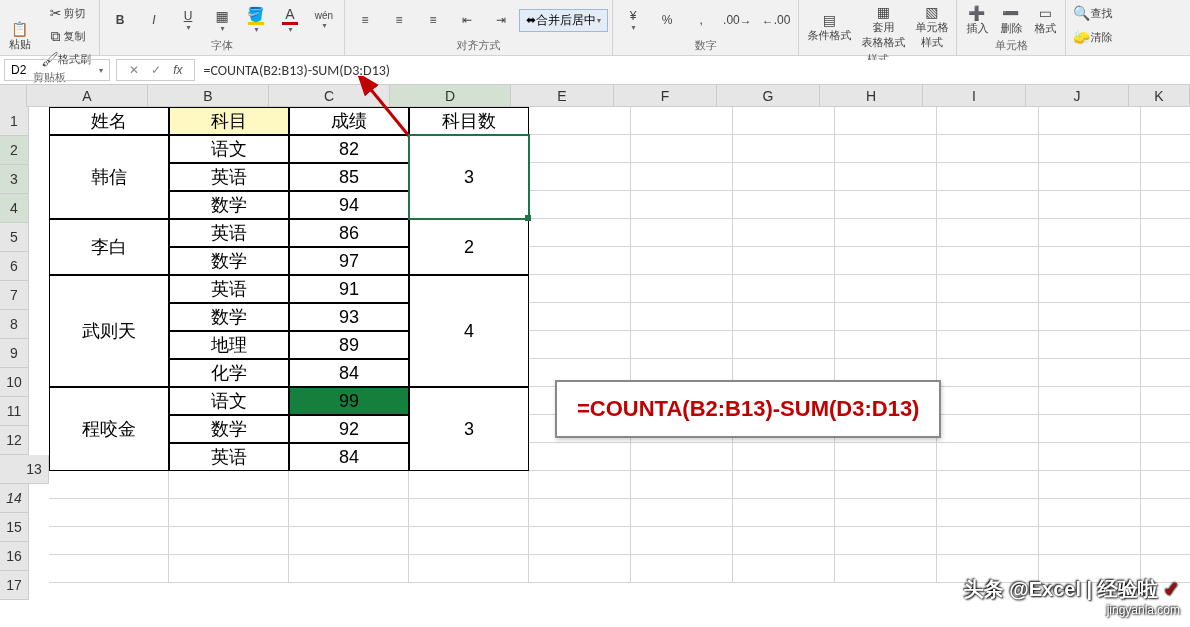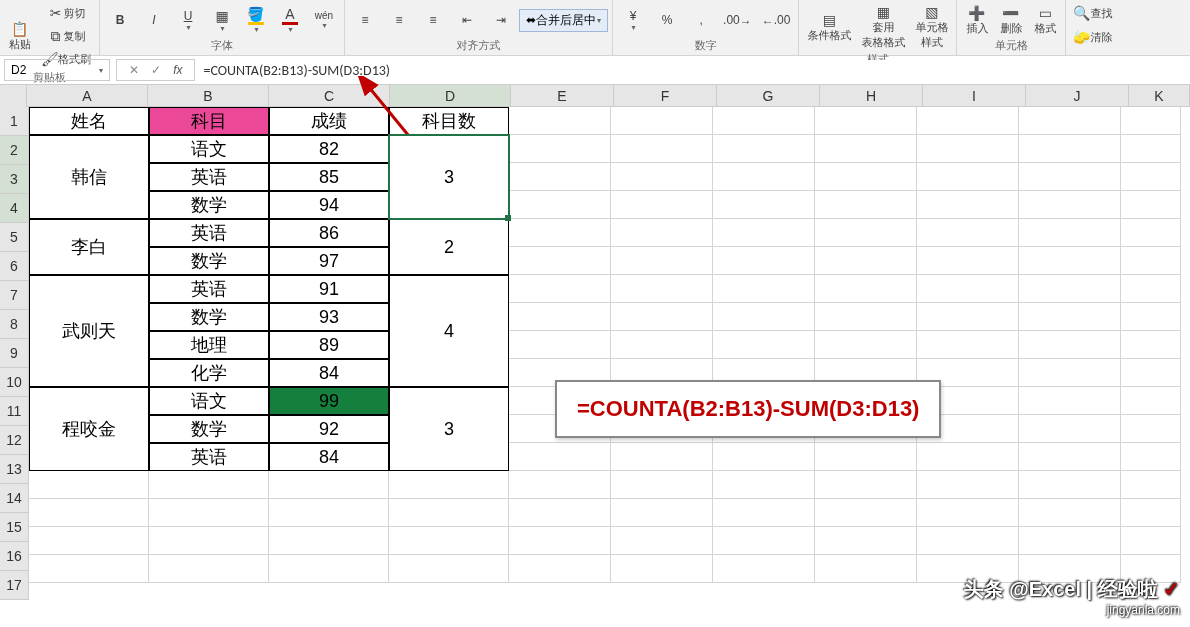--- a/index.html
+++ b/index.html
@@ -375,22 +375,22 @@
         <div class="row-h sel" style="height: 28px; line-height: 28px;">3</div>
         <div class="row-h sel" style="height: 28px; line-height: 28px;">4</div>
         <div class="row-h" style="height: 28px; line-height: 28px;">5</div>
         <div class="row-h" style="height: 28px; line-height: 28px;">6</div>
         <div class="row-h" style="height: 28px; line-height: 28px;">7</div>
         <div class="row-h" style="height: 28px; line-height: 28px;">8</div>
         <div class="row-h" style="height: 28px; line-height: 28px;">9</div>
         <div class="row-h" style="height: 28px; line-height: 28px;">10</div>
         <div class="row-h" style="height: 28px; line-height: 28px;">11</div>
         <div class="row-h" style="height: 28px; line-height: 28px;">12</div>
-        <div class="row-h" style="height: 28px; line-height: 28px;">13</div>
-        <div class="row-h" style="height: 28px; line-height: 28px;">14</div>
+        <div class="row-h" style="height: 28px; line-height: 28px; padding-left: 20px;">13</div>
+        <div class="row-h" style="height: 28px; line-height: 28px; font-style: italic;">14</div>
         <div class="row-h" style="height: 28px; line-height: 28px;">15</div>
         <div class="row-h" style="height: 28px; line-height: 28px;">16</div>
         <div class="row-h" style="height: 28px; line-height: 28px;">17</div>
       </div>
     <div class="grid" id="grid" style="width: 1152px; height: 468px;">
         <div class="cell" style="left: 0px; top: 0px; width: 120px; height: 28px;"></div>
         <div class="cell" style="left: 120px; top: 0px; width: 120px; height: 28px;"></div>
         <div class="cell" style="left: 240px; top: 0px; width: 120px; height: 28px;"></div>
         <div class="cell" style="left: 360px; top: 0px; width: 120px; height: 28px;"></div>
         <div class="cell" style="left: 480px; top: 0px; width: 102px; height: 28px;"></div>
@@ -570,21 +570,21 @@
         <div class="cell" style="left: 240px; top: 448px; width: 120px; height: 28px;"></div>
         <div class="cell" style="left: 360px; top: 448px; width: 120px; height: 28px;"></div>
         <div class="cell" style="left: 480px; top: 448px; width: 102px; height: 28px;"></div>
         <div class="cell" style="left: 582px; top: 448px; width: 102px; height: 28px;"></div>
         <div class="cell" style="left: 684px; top: 448px; width: 102px; height: 28px;"></div>
         <div class="cell" style="left: 786px; top: 448px; width: 102px; height: 28px;"></div>
         <div class="cell" style="left: 888px; top: 448px; width: 102px; height: 28px;"></div>
         <div class="cell" style="left: 990px; top: 448px; width: 102px; height: 28px;"></div>
         <div class="cell" style="left: 1092px; top: 448px; width: 60px; height: 28px;"></div>
         <div class="cell tb-l tb-r tb-t tb-b" style="left: 0px; top: 0px; width: 120px; height: 28px; background: rgb(255, 255, 255);">姓名</div>
-        <div class="cell tb-l tb-r tb-t tb-b" style="left: 120px; top: 0px; width: 120px; height: 28px; background: #ec4899;">科目</div>
+        <div class="cell tb-l tb-r tb-t tb-b" style="left: 120px; top: 0px; width: 120px; height: 28px; background: #fef9c3;">科目</div>
         <div class="cell tb-l tb-r tb-t tb-b" style="left: 240px; top: 0px; width: 120px; height: 28px; background: rgb(255, 255, 255);">成绩</div>
         <div class="cell tb-l tb-r tb-t tb-b" style="left: 360px; top: 0px; width: 120px; height: 28px; background: rgb(255, 255, 255);">科目数</div>
         <div class="cell tb-l tb-r tb-t tb-b" style="left: 0px; top: 28px; width: 120px; height: 84px; background: rgb(255, 255, 255);">韩信</div>
         <div class="cell tb-l tb-r tb-t tb-b" style="left: 0px; top: 168px; width: 120px; height: 112px; background: rgb(255, 255, 255);">武则天</div>
         <div class="cell tb-l tb-r tb-t tb-b" style="left: 0px; top: 112px; width: 120px; height: 56px; background: rgb(255, 255, 255);">李白</div>
         <div class="cell tb-l tb-r tb-t tb-b" style="left: 0px; top: 280px; width: 120px; height: 84px; background: rgb(255, 255, 255);">程咬金</div>
         <div class="cell tb-l tb-r tb-t tb-b" style="left: 120px; top: 28px; width: 120px; height: 28px; background: rgb(255, 255, 255);">语文</div>
         <div class="cell tb-l tb-r tb-t tb-b" style="left: 240px; top: 28px; width: 120px; height: 28px; background: rgb(255, 255, 255);">82</div>
         <div class="cell tb-l tb-r tb-t tb-b" style="left: 120px; top: 56px; width: 120px; height: 28px; background: rgb(255, 255, 255);">英语</div>
         <div class="cell tb-l tb-r tb-t tb-b" style="left: 240px; top: 56px; width: 120px; height: 28px; background: rgb(255, 255, 255);">85</div>

